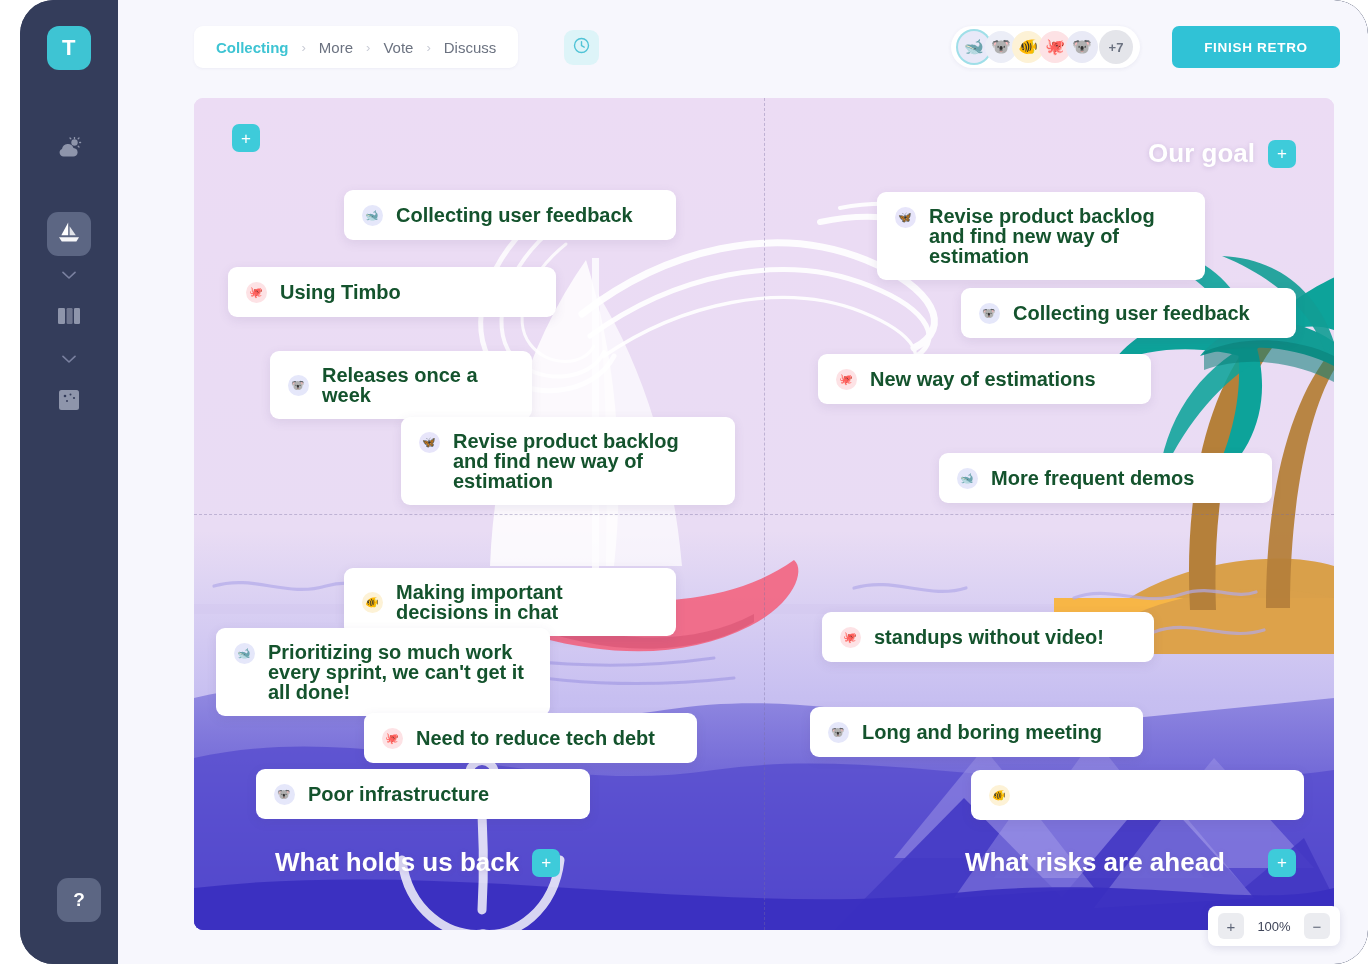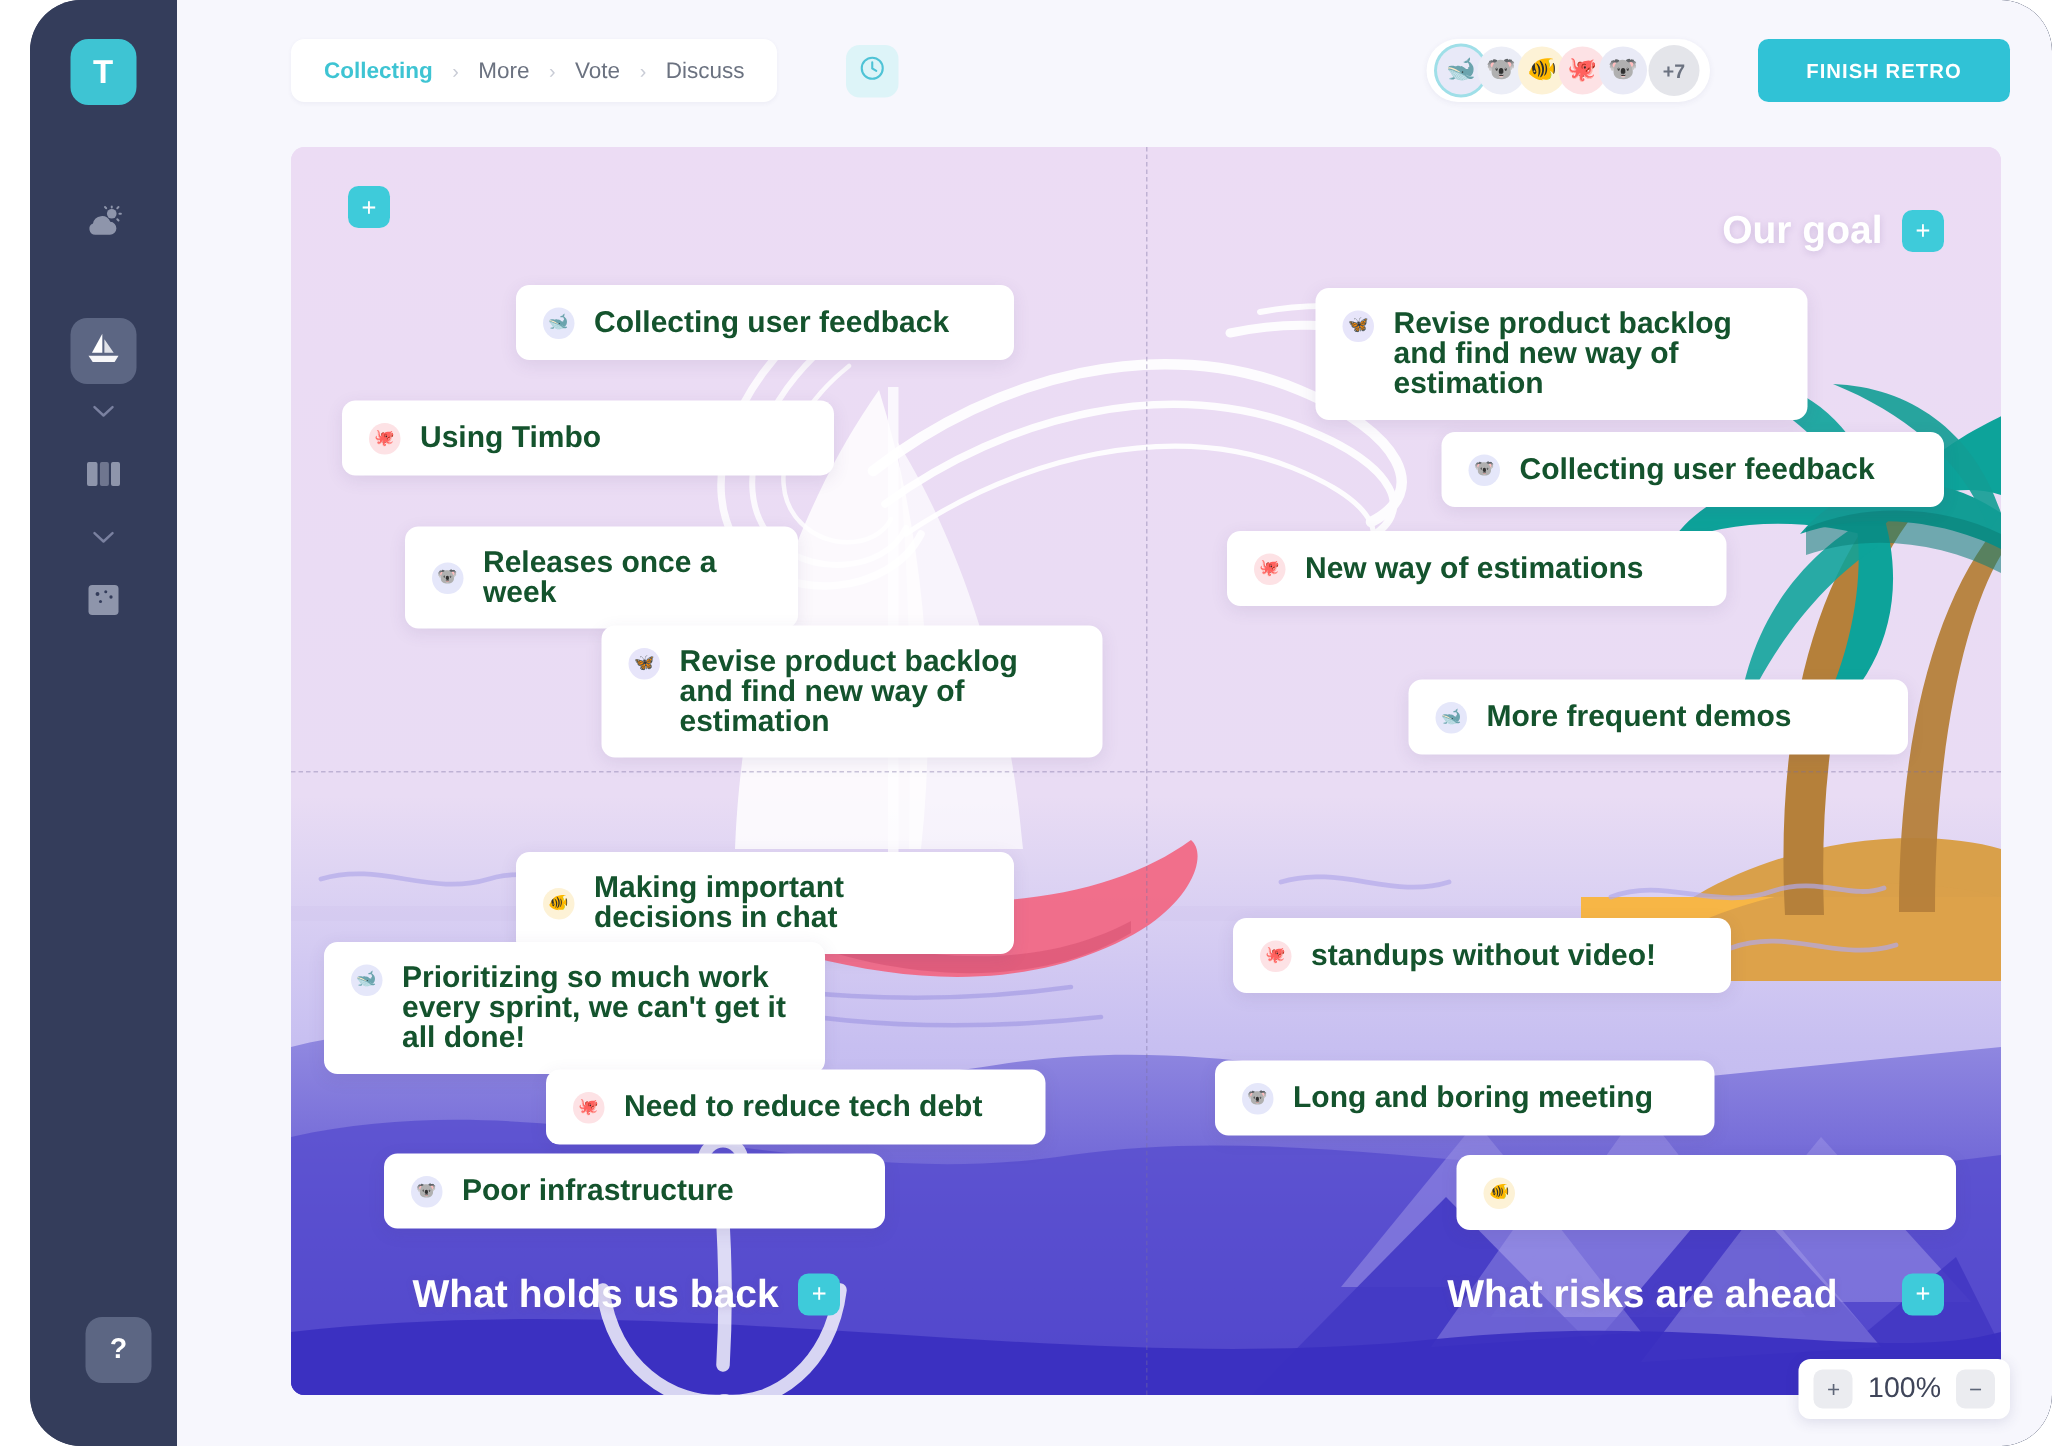--- a/index.html
+++ b/index.html
@@ -242,21 +242,21 @@
   .zoom-sq {
     width: 26px; height: 26px;
     border-radius: 6px;
     background: #ebecf0;
     color: #5d6577;
     font-size: 15px;
     display: flex; align-items: center; justify-content: center;
     cursor: pointer;
     line-height: 1;
   }
-  .zoom-val { font-size: 19px; color: #3f4559; min-width: 40px; text-align: center; }
+  .zoom-val { font-size: 13px; color: #3f4559; min-width: 40px; text-align: center; }
 </style>
 </head>
 <body>
 
 <div class="app-frame">
 
   <div class="sidebar">
     <div class="logo">T</div>
 
     <div class="side-nav">

